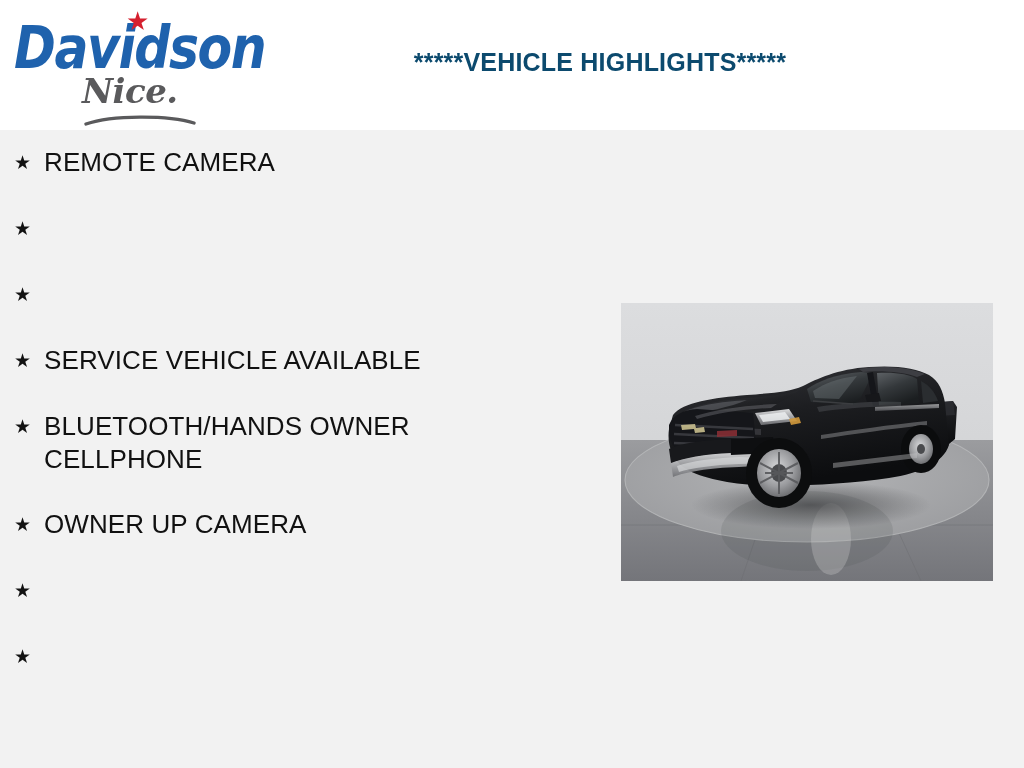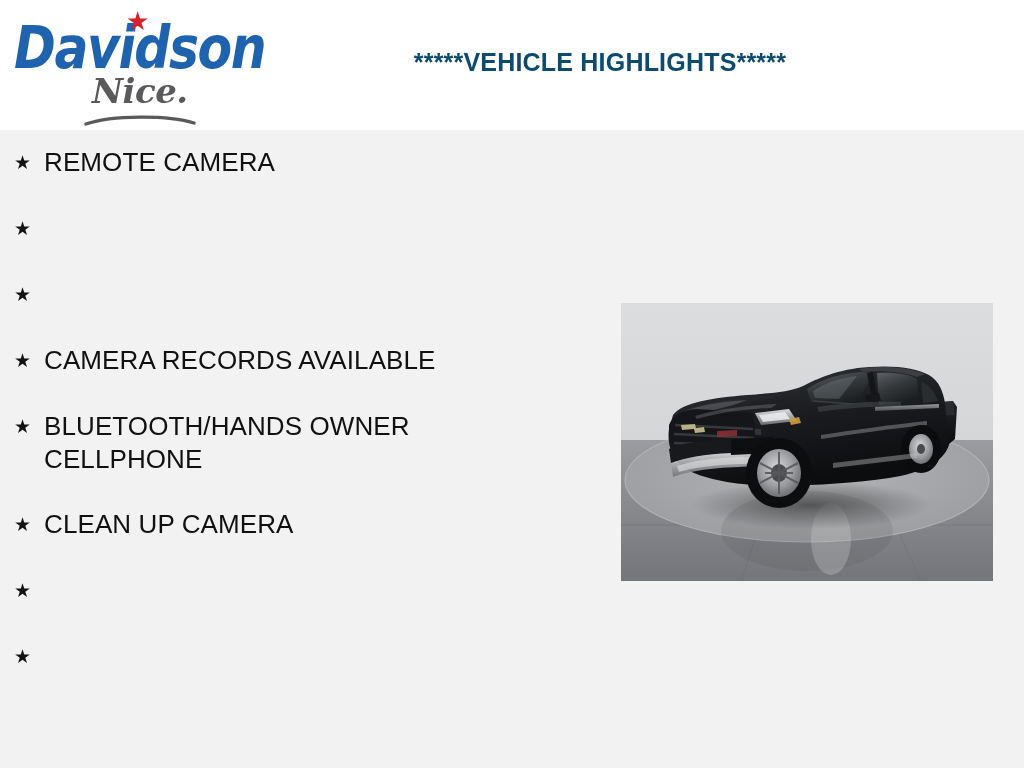--- a/index.html
+++ b/index.html
@@ -45,21 +45,21 @@
   }
   #logo-star {
     position: absolute;
     left: 112px; top: 4px;
     font-size: 26px;
     color: #d5202f;
     line-height: 1;
   }
   #logo-script {
     position: absolute;
-    left: 78px; top: 70px;
+    left: 68px; top: 70px;
     font-family: "DejaVu Serif", serif;
     font-weight: bold;
     font-style: italic;
     font-size: 34px;
     color: #5a5a5c;
     line-height: 1;
     letter-spacing: -0.5px;
     white-space: nowrap;
   }
   #logo-swoosh {
@@ -151,29 +151,29 @@
     <span class="highlight-label">REMOTE CAMERA</span>
   </li>
   <li class="highlight-item">
     <span class="highlight-star">★</span>
   </li>
   <li class="highlight-item">
     <span class="highlight-star">★</span>
   </li>
   <li class="highlight-item">
     <span class="highlight-star">★</span>
-    <span class="highlight-label">CAMERA RECORDS AVAILABLE</span>
+    <span class="highlight-label">SERVICE VEHICLE AVAILABLE</span>
   </li>
   <li class="highlight-item">
     <span class="highlight-star">★</span>
     <span class="highlight-label">BLUETOOTH/HANDS OWNER CELLPHONE</span>
   </li>
   <li class="highlight-item">
     <span class="highlight-star">★</span>
-    <span class="highlight-label">CLEAN UP CAMERA</span>
+    <span class="highlight-label">OWNER UP CAMERA</span>
   </li>
   <li class="highlight-item">
     <span class="highlight-star">★</span>
   </li>
   <li class="highlight-item">
     <span class="highlight-star">★</span>
   </li>
 </ul>
 
 <div id="vehicle-photo">

